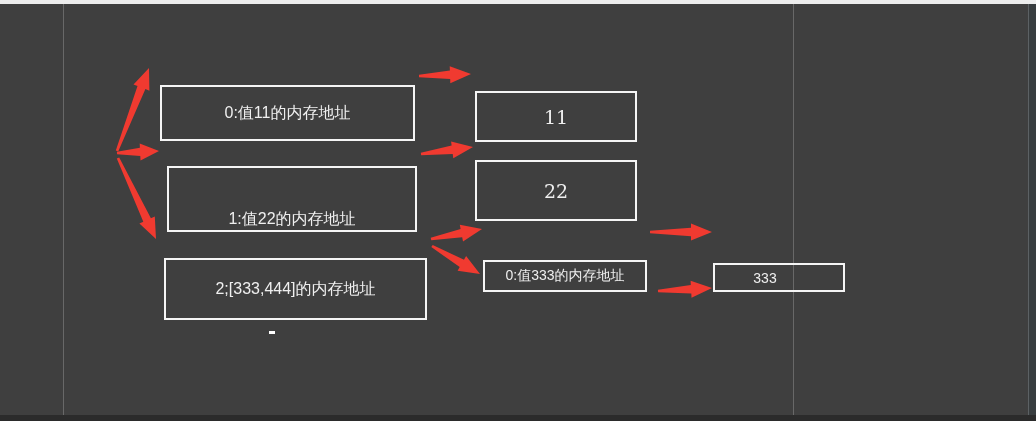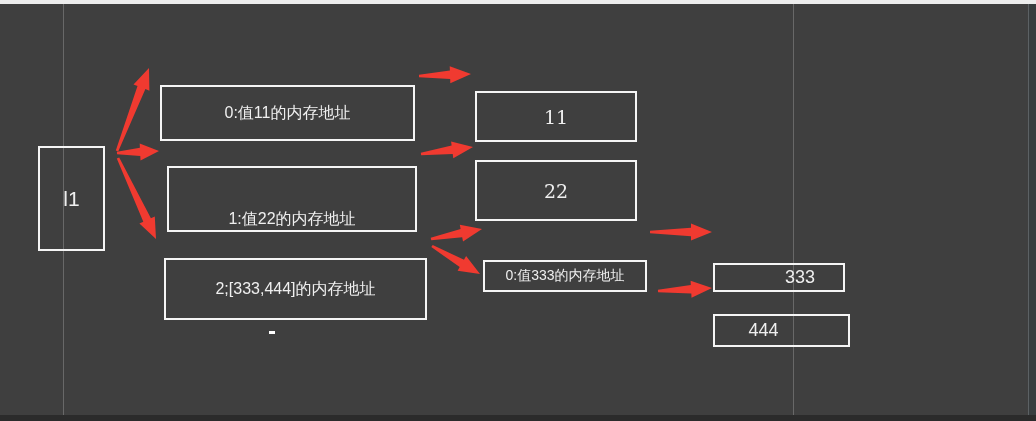--- a/index.html
+++ b/index.html
@@ -33,21 +33,21 @@
     white-space:nowrap;
     margin-top:44px;
   }
   .box.root     {left:38px;  top:102px; width:67px;  height:105px; font-size:21px;}
   .box.b1       {left:160px; top:41px;  width:255px; height:56px;  font-size:16px;}
   .box.v1       {left:475px; top:47px;  width:162px; height:51px;  font-size:19px; font-family:"DejaVu Serif",serif;}
   .box.b2       {left:167px; top:122px; width:250px; height:66px;  font-size:16px;align-items:flex-end;}
   .box.v2       {left:475px; top:116px; width:162px; height:61px;  font-size:19px; font-family:"DejaVu Serif",serif; }
   .box.b3       {left:164px; top:214px; width:263px; height:62px;  font-size:16px;}
   .box.b4       {left:483px; top:216px; width:164px; height:32px;  font-size:14px;}
-  .box.v3       {left:713px; top:219px; width:132px; height:29px;  font-size:18px; padding-right:28px;justify-content:flex-end;}
+  .box.v3       {left:713px; top:219px; width:132px; height:29px;  font-size:14px; padding-right:28px;}
   .box.b5       {left:486px; top:273px; width:169px; height:32px;  font-size:14px;}
   .box.v4       {left:713px; top:270px; width:137px; height:33px;  font-size:18px; padding-right:36px;}
   .dash{
     position:absolute;left:269px;top:331px;width:6px;height:3px;
     background:#fdfdfd;display:flex;align-items:center;justify-content:center;
     color:transparent;font-size:3px;overflow:hidden;
   }
 </style>
 </head>
 <body>
@@ -63,23 +63,20 @@
       <polygon points="117.1,154.3 140.3,156.1 140.5,160.4 159.0,151.0 139.7,143.4 139.9,147.7 116.9,151.7" fill="#f03a30"></polygon>
       <polygon points="116.8,158.6 143.3,221.8 139.4,223.6 156.0,239.0 154.8,216.4 150.9,218.2 119.2,157.4" fill="#f03a30"></polygon>
       <polygon points="419.0,77.3 450.2,79.0 450.3,83.3 471.0,74.0 449.7,66.3 449.9,70.6 419.0,74.7" fill="#f03a30"></polygon>
       <polygon points="421.2,155.3 452.7,154.0 453.3,158.2 473.0,147.0 451.1,141.4 451.6,145.6 420.8,152.7" fill="#f03a30"></polygon>
       <polygon points="431.3,240.3 462.2,237.2 463.0,241.4 482.0,229.0 459.8,224.7 460.6,228.9 430.7,237.7" fill="#f03a30"></polygon>
       <polygon points="431.3,247.1 459.7,267.0 457.6,270.8 480.0,274.0 466.1,256.1 464.0,259.8 432.7,244.9" fill="#f03a30"></polygon>
       <polygon points="650.0,233.3 691.0,236.2 691.0,240.5 712.0,232.0 691.0,223.5 691.0,227.8 650.0,230.7" fill="#f03a30"></polygon>
       <polygon points="658.1,292.3 691.3,293.4 691.5,297.7 712.0,288.0 690.6,280.7 690.8,285.0 657.9,289.7" fill="#f03a30"></polygon>
     </svg>
 
-  <div class="box root">
-    <span>l1</span>
-  </div>
 
   <div class="box b1">
     <span>0:值11的内存地址</span>
   </div>
   <div class="box v1">
     <span>11</span>
   </div>
 
   <div class="box b2">
     <span>1:值22的内存地址</span>
@@ -92,20 +89,17 @@
     <span>2;[333,444]的内存地址</span>
   </div>
 
   <div class="box b4">
     <span>0:值333的内存地址</span>
   </div>
   <div class="box v3">
     <span>333</span>
   </div>
 
-  <div class="box v4">
-    <span>444</span>
-  </div>
 
   <div class="dash">-</div>
 
   <div class="strip bottom"></div>
 </div>
 
 </body></html>

